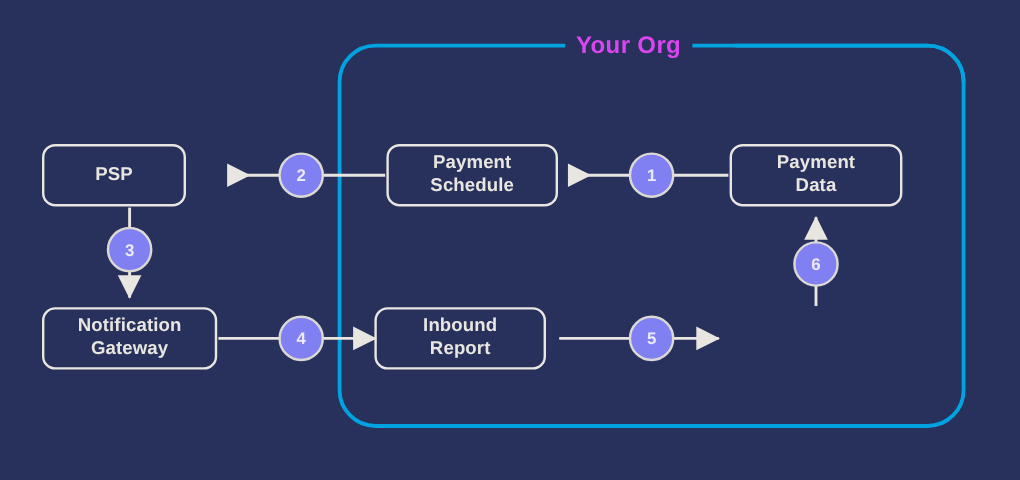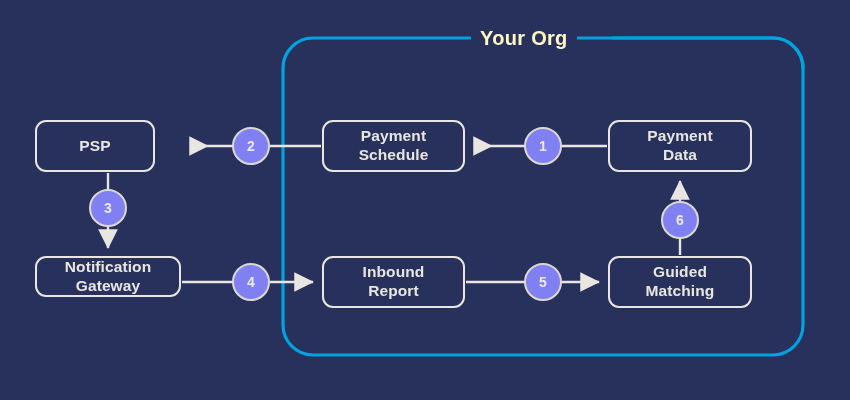--- a/index.html
+++ b/index.html
@@ -59,21 +59,21 @@
   .step-number {
     color: #eceaff;
     font-family: "Liberation Sans", sans-serif;
     font-weight: bold;
     font-size: 14px;
     line-height: 1;
     user-select: none;
   }
   .org-title {
     position: absolute;
-    color: #fef9c3;
+    color: #d946ef;
     font-family: "Liberation Sans", sans-serif;
     font-weight: bold;
     font-size: 20px;
     line-height: 1;
     letter-spacing: 0.3px;
     background: #27315c;
     padding: 0 9px;
     user-select: none;
     white-space: nowrap;
   }
@@ -128,34 +128,30 @@
   <div class="node-box" style="left:322px; top:120px; width:143px; height:52px;">
     <span class="node-label">Payment
 Schedule</span>
   </div>
 
   <div class="node-box" style="left:608px; top:120px; width:144px; height:52px;">
     <span class="node-label">Payment
 Data</span>
   </div>
 
-  <div class="node-box" style="left:35px; top:256px; width:146px; height:41px;">
+  <div class="node-box" style="left:35px; top:256px; width:146px; height:52px;">
     <span class="node-label">Notification
 Gateway</span>
   </div>
 
-  <div class="node-box" style="left:322px; top:256px; width:143px; height:52px;">
+  <div class="node-box" style="left:312px; top:256px; width:143px; height:52px;">
     <span class="node-label">Inbound
 Report</span>
   </div>
 
-  <div class="node-box" style="left:608px; top:256px; width:144px; height:52px;">
-    <span class="node-label">Guided
-Matching</span>
-  </div>
 
   <div class="step-circle" style="left:524px; top:127px;">
     <span class="step-number">1</span>
   </div>
 
   <div class="step-circle" style="left:232px; top:127px;">
     <span class="step-number">2</span>
   </div>
 
   <div class="step-circle" style="left:89px; top:189px;">

